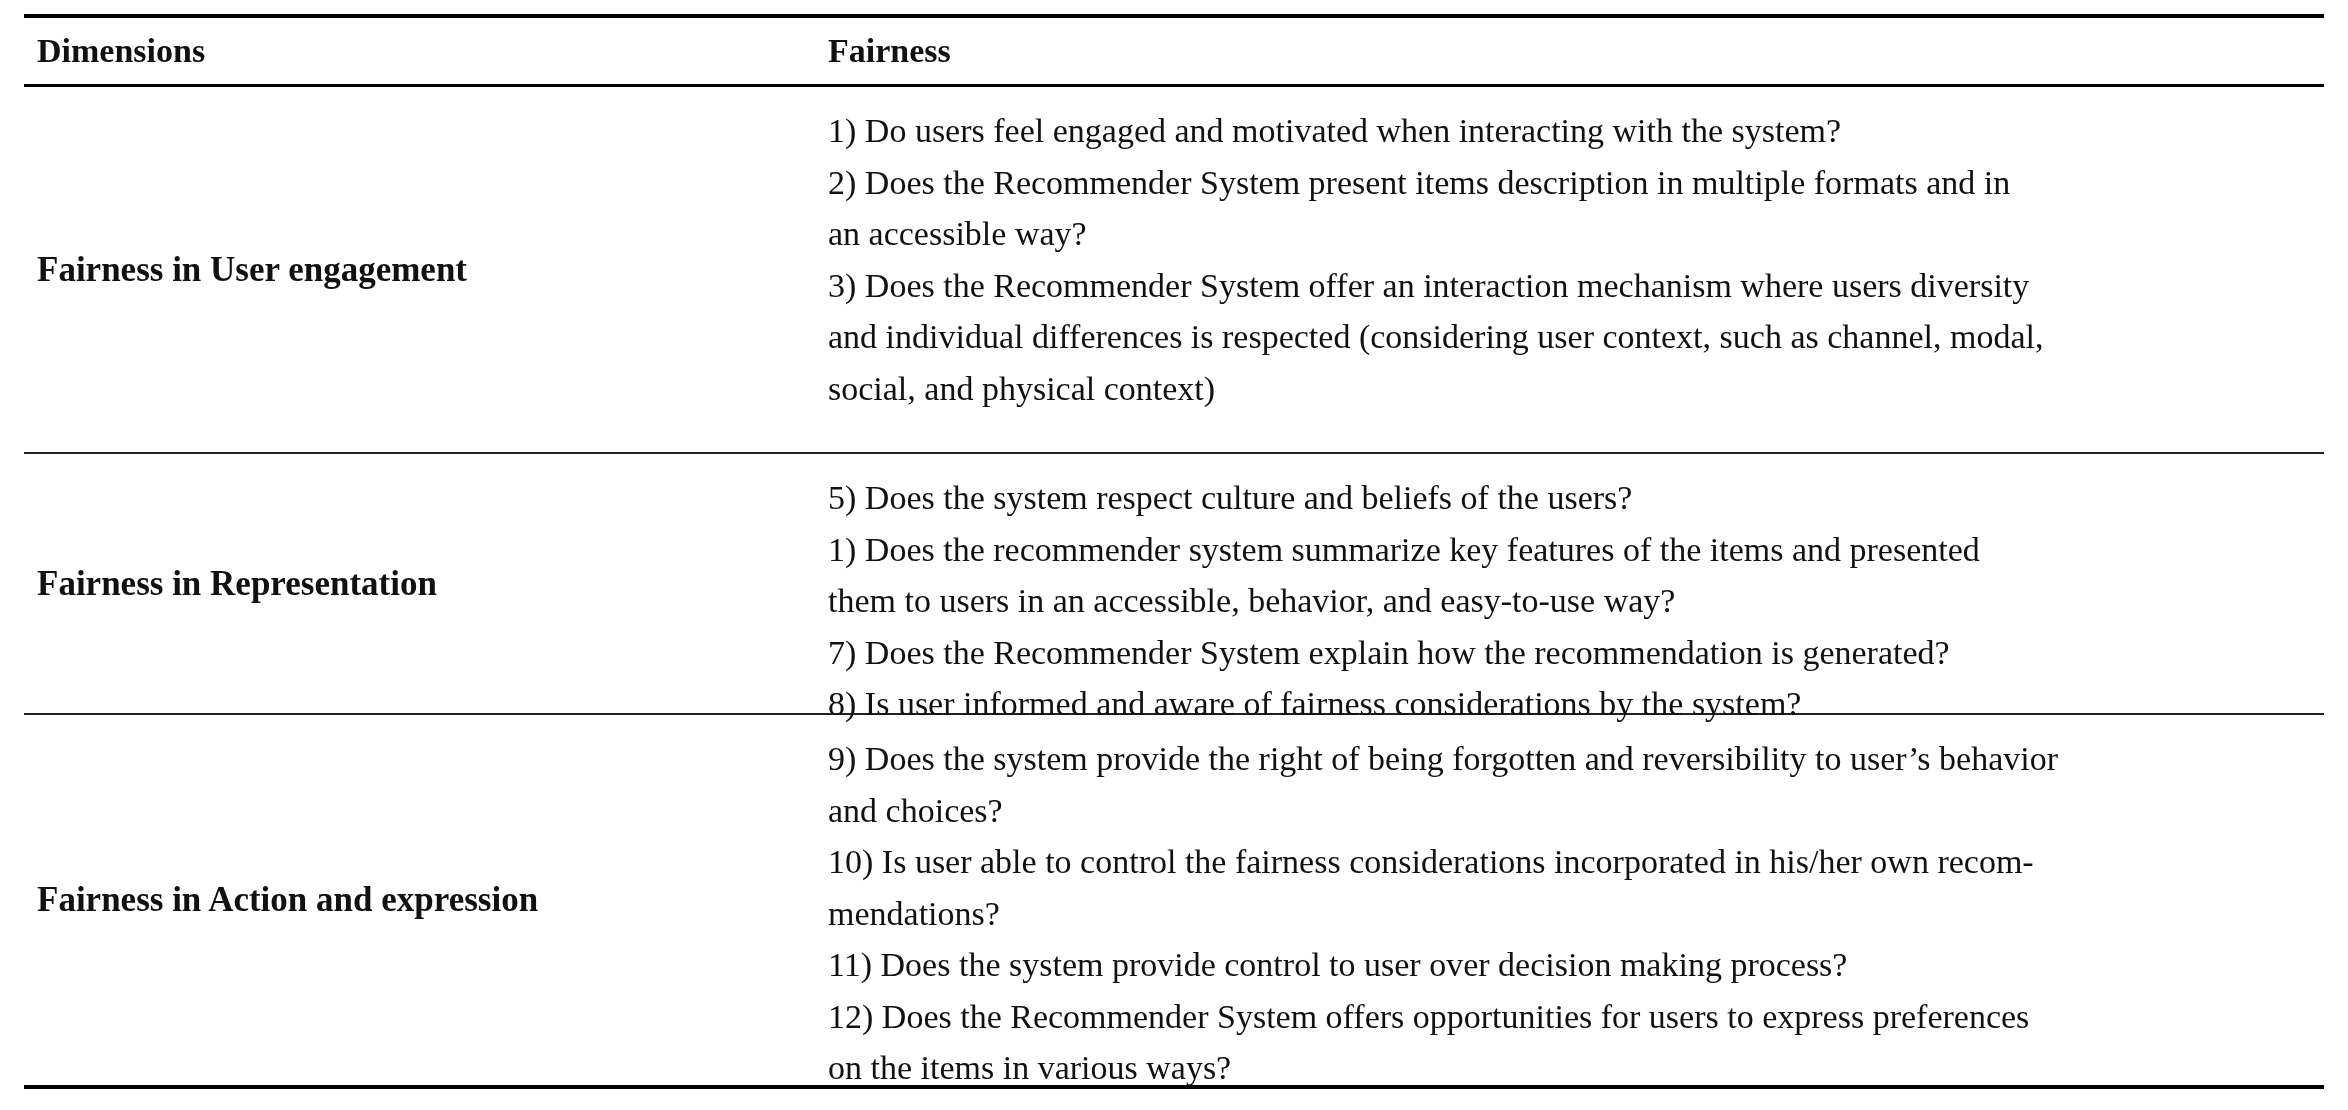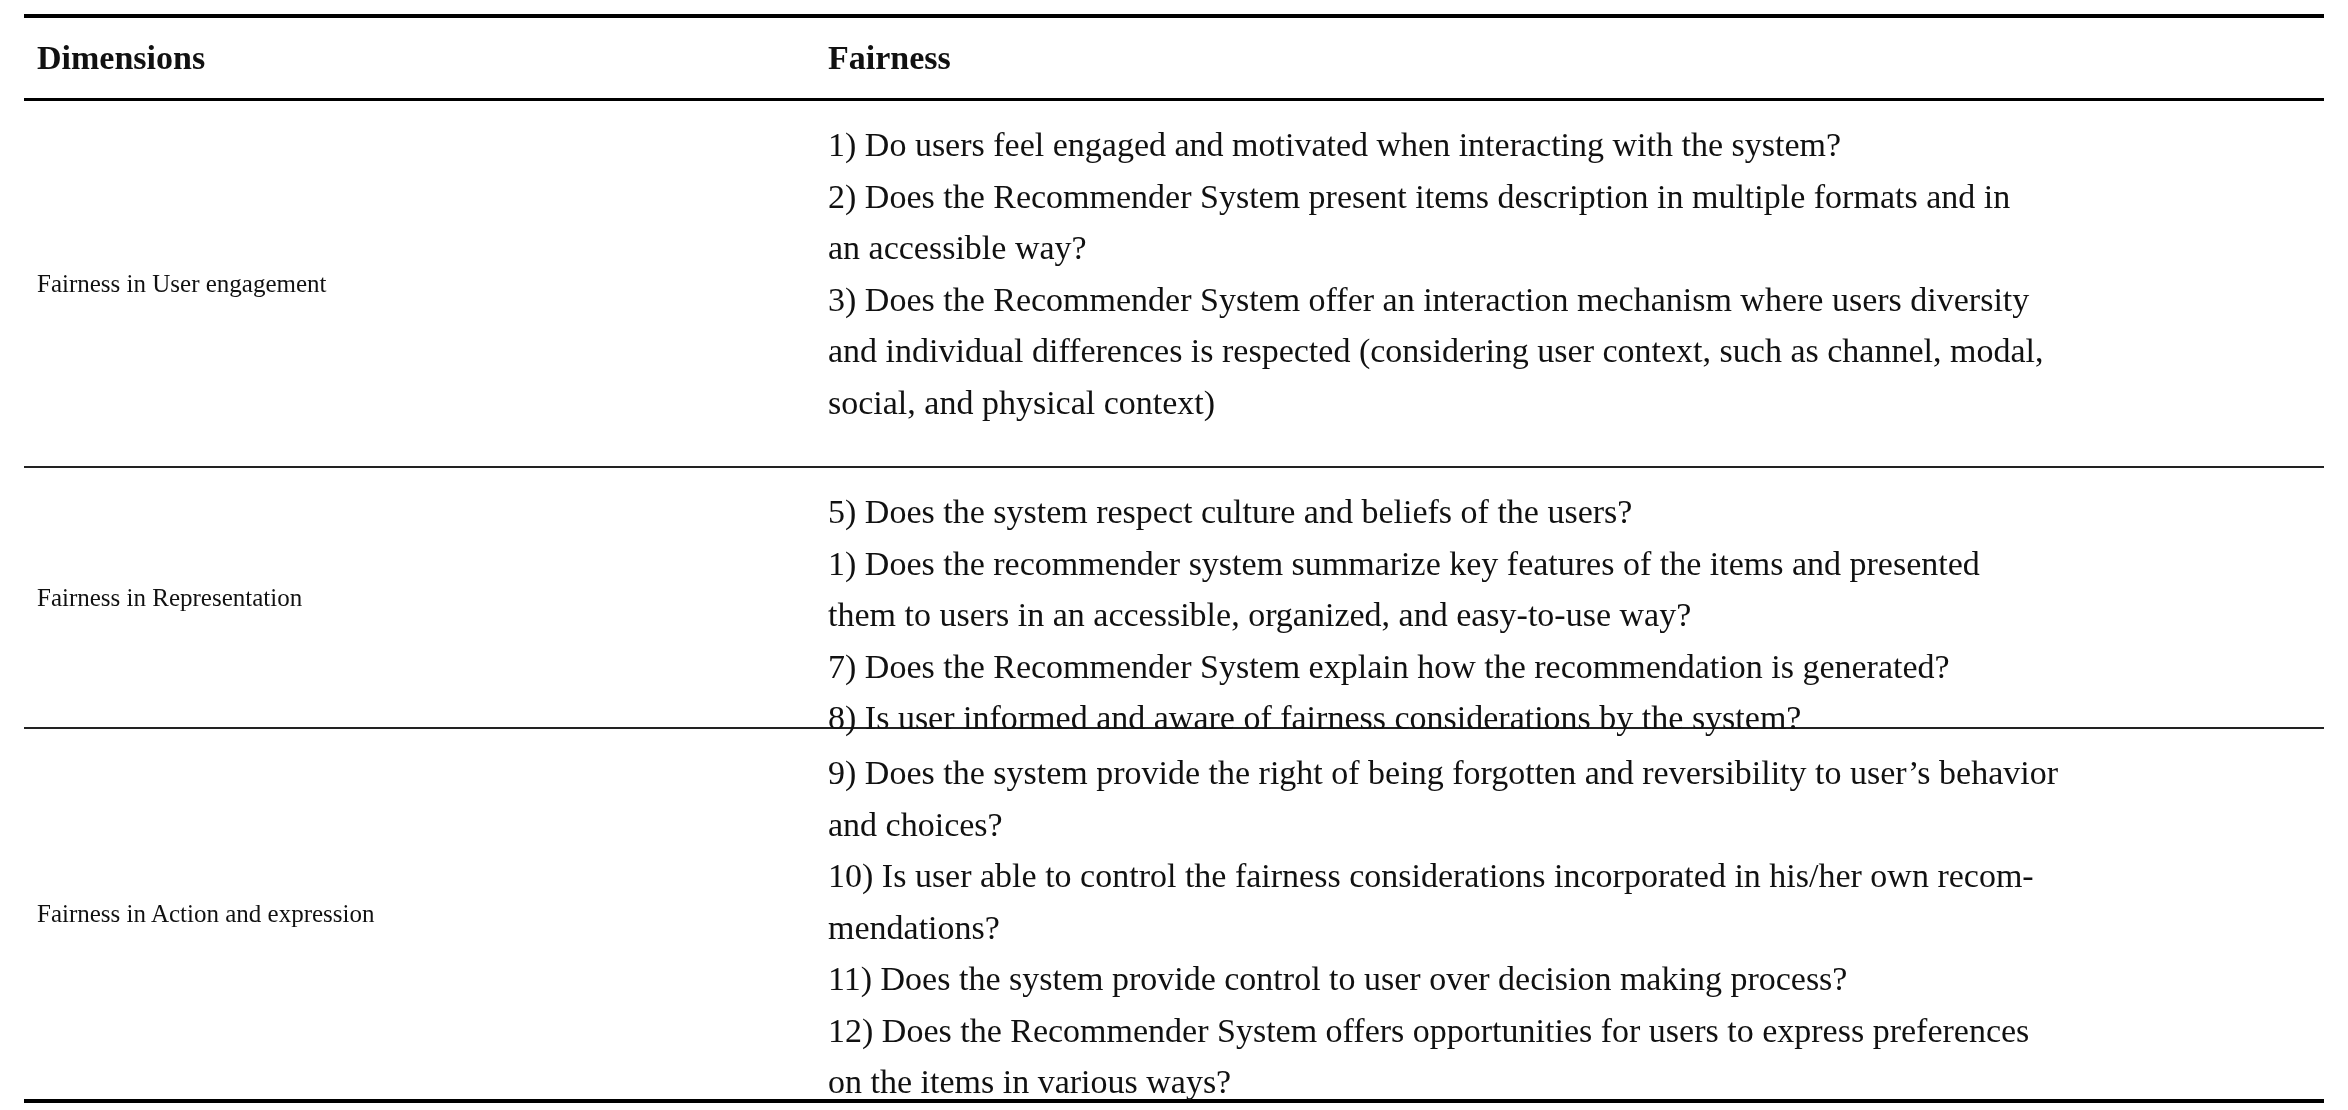--- a/index.html
+++ b/index.html
@@ -3,23 +3,23 @@
 <meta charset="utf-8">
 <style>
   html, body { margin:0; padding:0; background:#ffffff; }
   body { width:2348px; height:1110px; position:relative; overflow:hidden;
          font-family:"Liberation Serif","DejaVu Serif",serif; color:#111; }
   .table { position:absolute; left:24px; top:14px; width:2300px; }
   .rule-thick { height:4px; background:#000; }
   .rule-thin { height:2px; background:#222; }
   .row { display:flex; position:relative; }
   .dim { width:804px; box-sizing:border-box; padding-left:13px; display:flex; align-items:center;
-         font-weight:normal; font-size:25px; }
+         font-weight:bold; font-size:35px; }
   .q { flex:1; font-size:34px; line-height:51.5px; }
-  .header-row { height:80px; align-items:center; }
+  .header-row { height:66px; align-items:center; }
   .header-row .dim, .header-row .qh { font-weight:bold; font-size:34px; }
   .qh { flex:1; }
   .row1 { height:365px; }
   .row2 { height:259px; }
   .row3 { height:370px; }
   .q .line { white-space:nowrap; display:block; }
   .qblock { padding-top:18px; }
 </style>
 </head>
 <body>
@@ -43,21 +43,21 @@
       <span class="line">social, and physical context)</span>
     </div>
   </div>
   <div class="rule-thin"></div>
 
   <div class="row row2">
     <div class="dim">Fairness in Representation</div>
     <div class="q qblock">
       <span class="line">5) Does the system respect culture and beliefs of the users?</span>
       <span class="line">1) Does the recommender system summarize key features of the items and presented</span>
-      <span class="line">them to users in an accessible, organized, and easy-to-use way?</span>
+      <span class="line">them to users in an accessible, behavior, and easy-to-use way?</span>
       <span class="line">7) Does the Recommender System explain how the recommendation is generated?</span>
       <span class="line">8) Is user informed and aware of fairness considerations by the system?</span>
     </div>
   </div>
   <div class="rule-thin"></div>
 
   <div class="row row3">
     <div class="dim">Fairness in Action and expression</div>
     <div class="q qblock">
       <span class="line">9) Does the system provide the right of being forgotten and reversibility to user’s behavior</span>

